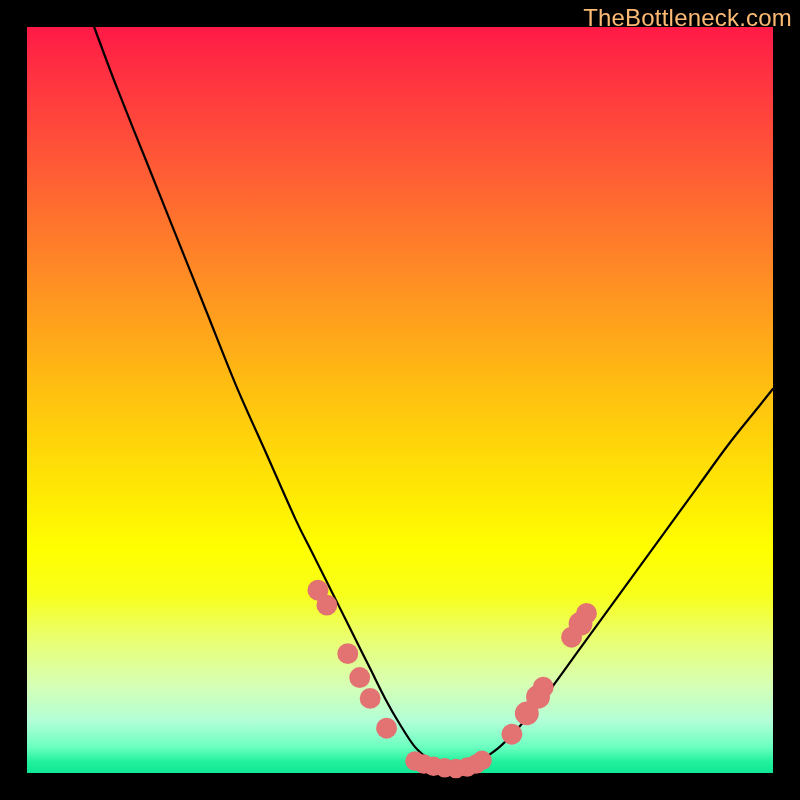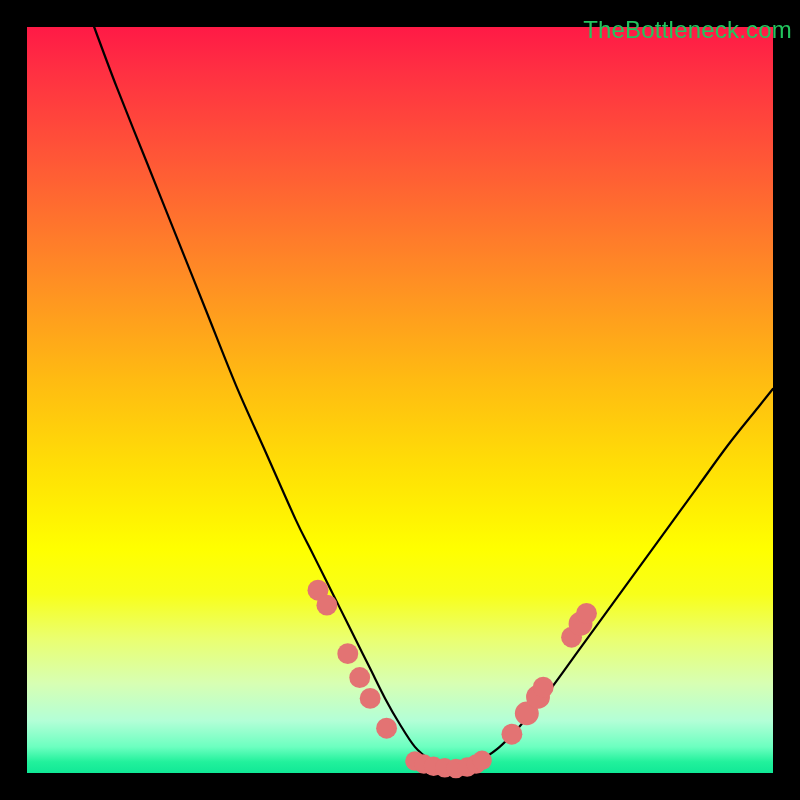--- a/index.html
+++ b/index.html
@@ -36,25 +36,25 @@
       #f8ff1a 76%,
       #eaff70 82%,
       #d7ffb3 88%,
       #b3ffd7 93%,
       #6cffc0 96.5%,
       #22f19c 98.5%,
       #10e896 100%);
   }
   .watermark {
     position: absolute;
-    top: 16px;
+    top: 4px;
     right: 8px;
     font-size: 24px;
     font-weight: 500;
-    color: #22c55e;
+    color: #fdba74;
     letter-spacing: 0.2px;
     font-family: Arial, Helvetica, sans-serif;
     user-select: none;
   }
   svg.curve {
     position: absolute;
     left: 0;
     top: 0;
     width: 746px;
     height: 746px;

